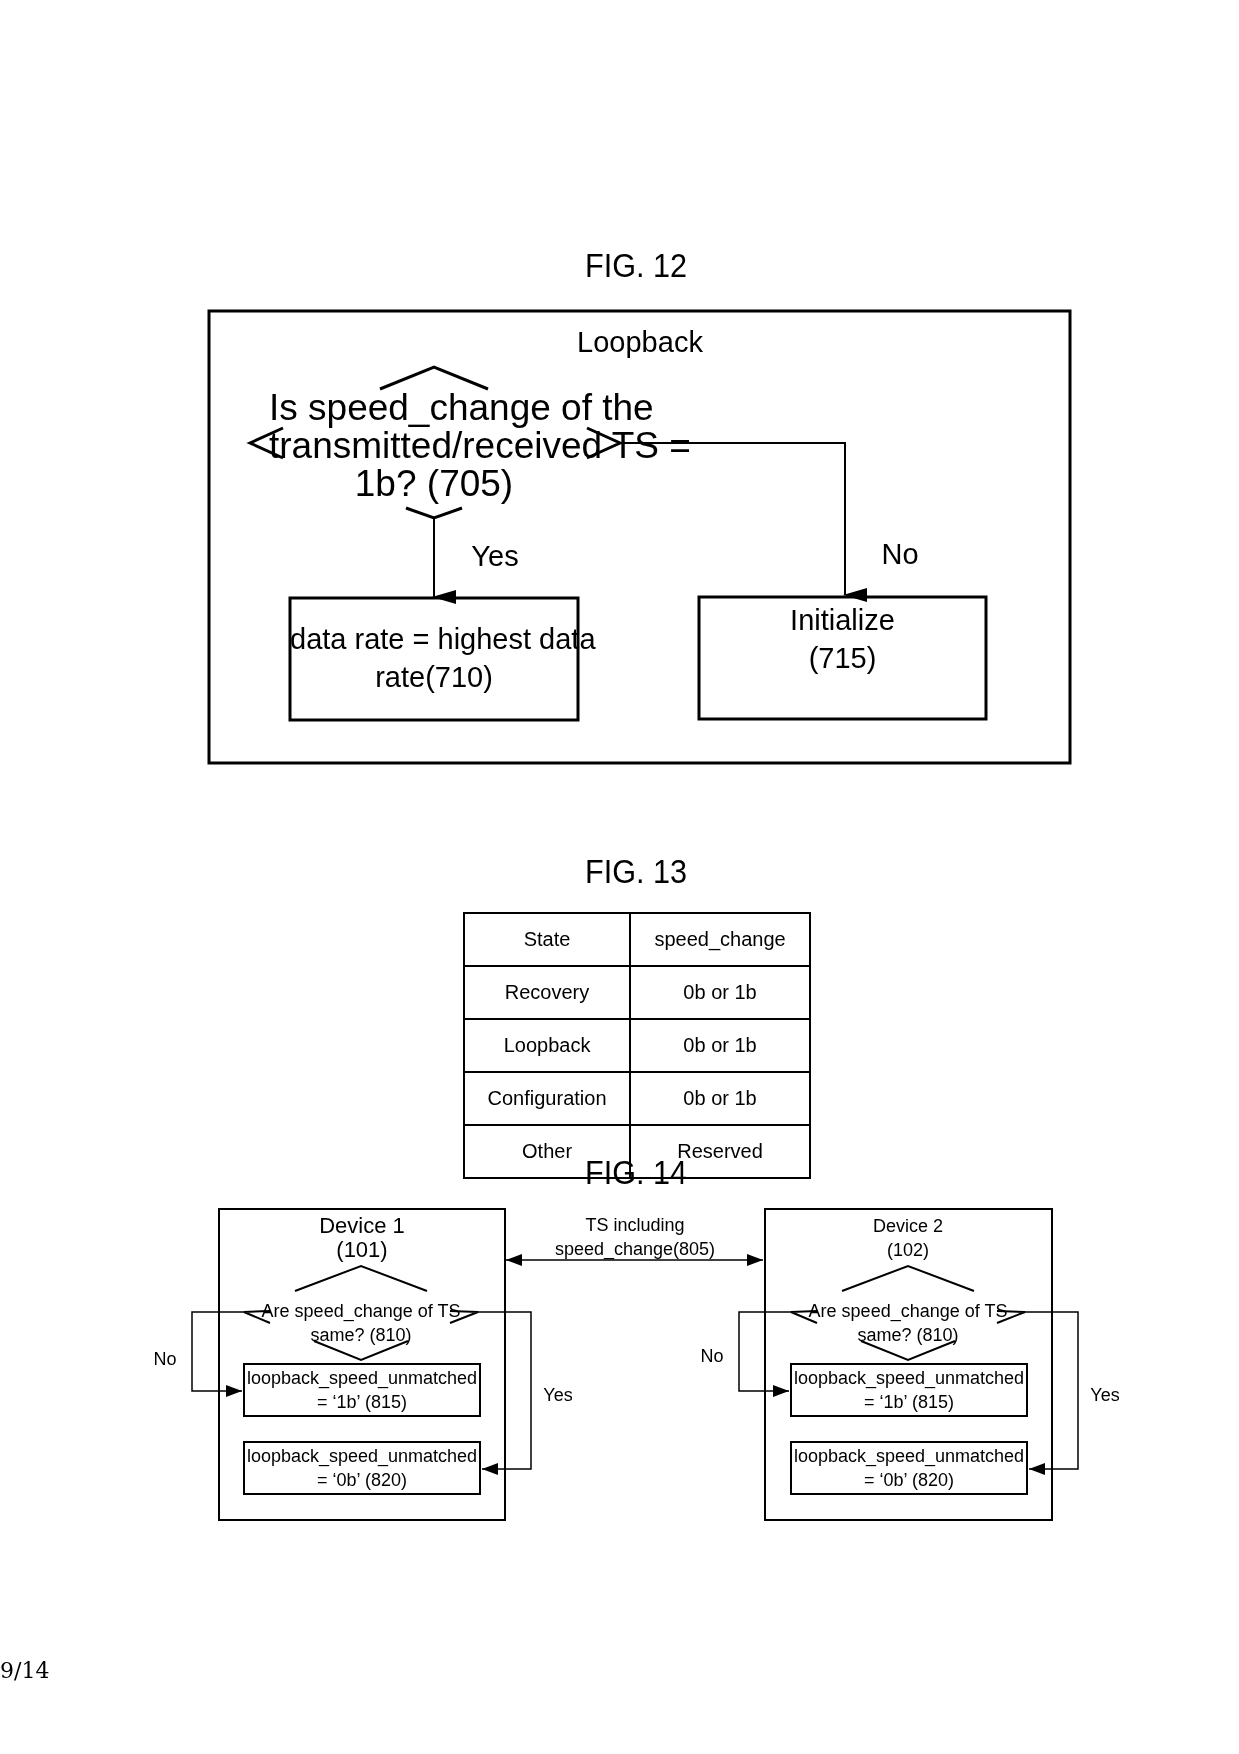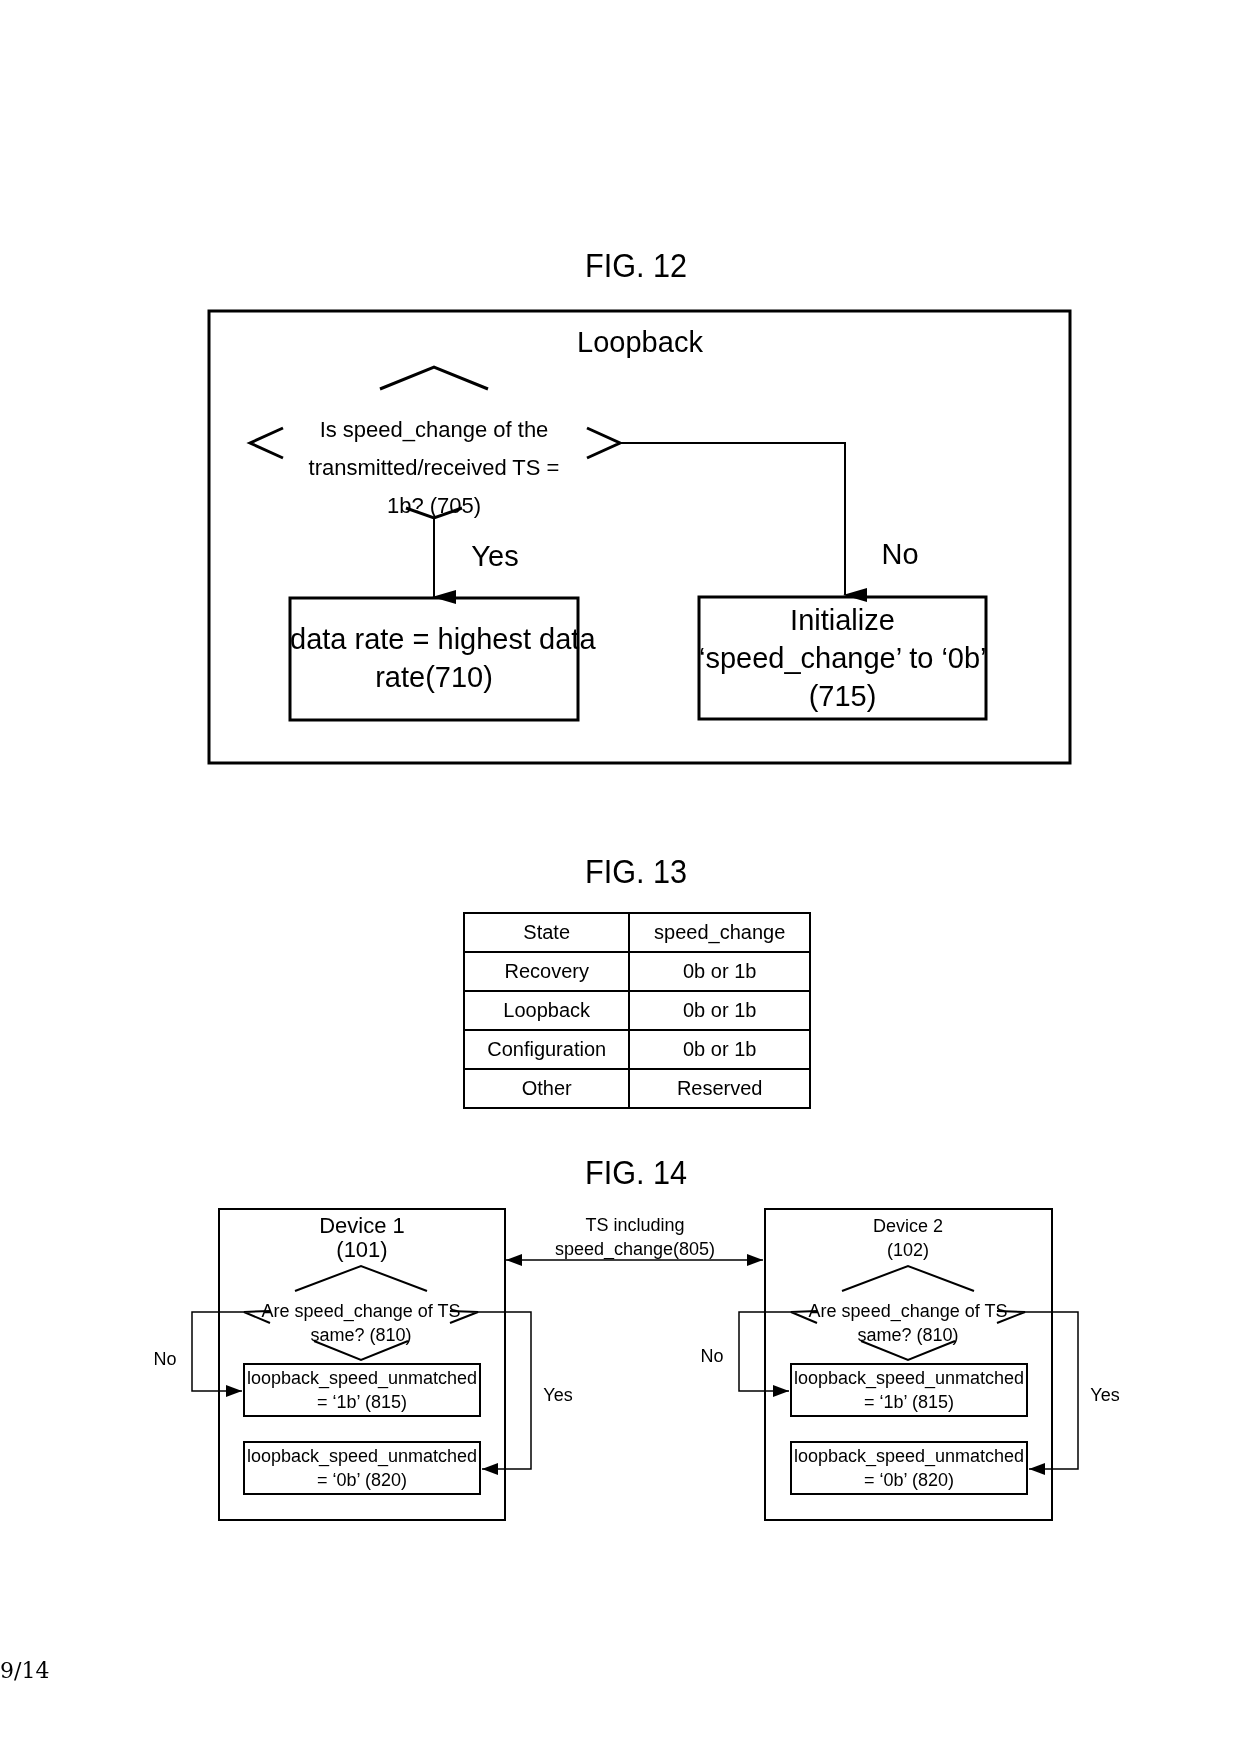--- a/index.html
+++ b/index.html
@@ -3,21 +3,21 @@
 <meta charset="utf-8">
 <style>
   html, body { margin:0; padding:0; background:#ffffff; }
   body { width:1239px; height:1754px; position:relative; overflow:hidden;
          font-family:"Liberation Sans", sans-serif; color:#000; }
   .fig-title { position:absolute; font-size:34px; text-align:center; width:300px; transform:scaleX(0.9); }
   .txt { position:absolute; text-align:center; white-space:nowrap; line-height:1.28; }
   svg.overlay { position:absolute; left:0; top:0; }
   table.states { position:absolute; left:463px; top:912px; width:348px; border-collapse:collapse;
                  font-size:20px; }
-  table.states td { border:2px solid #000; text-align:center; height:25px; padding:6px; line-height:25px; }
+  table.states td { border:2px solid #000; text-align:center; height:25px; padding:13px; line-height:25px; }
   .pagenum { position:absolute; left:0; width:1239px; top:1658px; 
              font-family:"DejaVu Serif", serif; font-size:22px; }
 </style>
 </head>
 <body>
 
 <div class="fig-title" style="left:486px; top:246px;">FIG. 12</div>
 
 <svg class="overlay" width="1239" height="1754">
   <defs>
@@ -74,37 +74,36 @@
     <polyline points="861,1341 908,1360 955,1341"></polyline>
   </g>
   <rect x="791" y="1364" width="236" height="52" fill="none" stroke="#000" stroke-width="2"></rect>
   <rect x="791" y="1442" width="236" height="52" fill="none" stroke="#000" stroke-width="2"></rect>
   <polyline points="791,1312 739,1312 739,1391 789,1391" fill="none" stroke="#000" stroke-width="1.5" marker-end="url(#arrowSm)"></polyline>
   <polyline points="1025,1312 1078,1312 1078,1469 1029,1469" fill="none" stroke="#000" stroke-width="1.5" marker-end="url(#arrowSm)"></polyline>
 </svg>
 
 <div class="txt" style="left:540px; top:324px; width:200px; font-size:29px;">Loopback</div>
 
-<div class="txt" style="left:269px; top:411px; width:330px; font-size:22px; line-height:38px;">
+<div class="txt" style="left:269px; top:389px; width:330px; font-size:37px; line-height:38px;">
   <div>Is speed_change of the</div>
   <div>transmitted/received TS =</div>
   <div>1b? (705)</div>
 </div>
 
 <div class="txt" style="left:465px; top:538px; width:60px; font-size:29px;">Yes</div>
 <div class="txt" style="left:875px; top:536px; width:50px; font-size:29px;">No</div>
 
 <div class="txt" style="left:290px; top:620px; width:288px; font-size:29px; line-height:38px;">
   <div>data rate = highest data</div>
   <div>rate(710)</div>
 </div>
 
 <div class="txt" style="left:699px; top:601px; width:287px; font-size:29px; line-height:38px;">
   <div>Initialize</div>
-  <div>‘speed_change’ to ‘0b’</div>
   <div>(715)</div>
 </div>
 
 <div class="fig-title" style="left:486px; top:852px;">FIG. 13</div>
 
 <table class="states">
   <tbody>
       <tr>
     <td>State</td>
     <td>speed_change</td>

